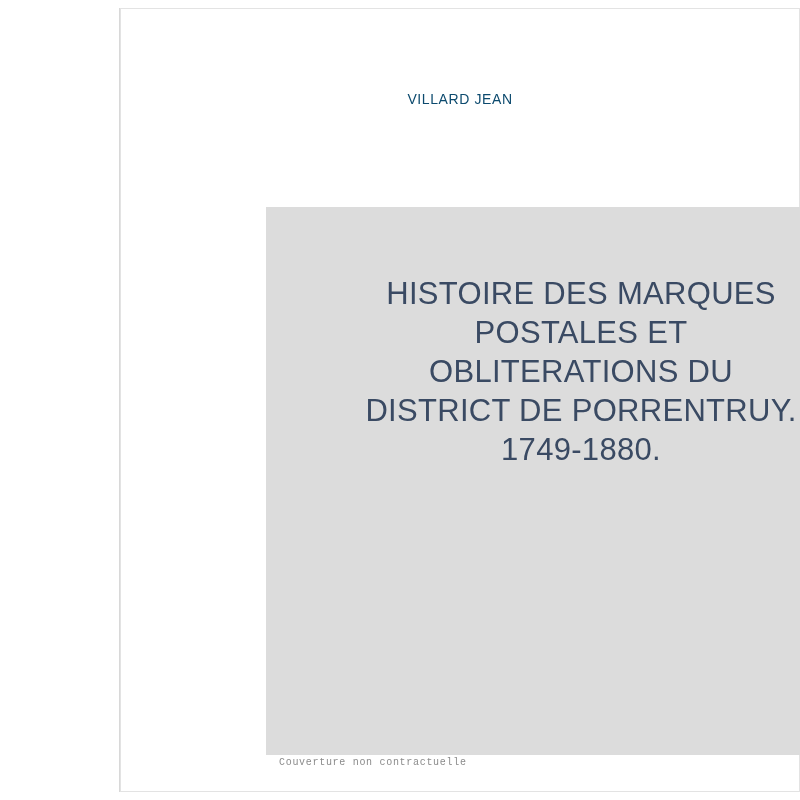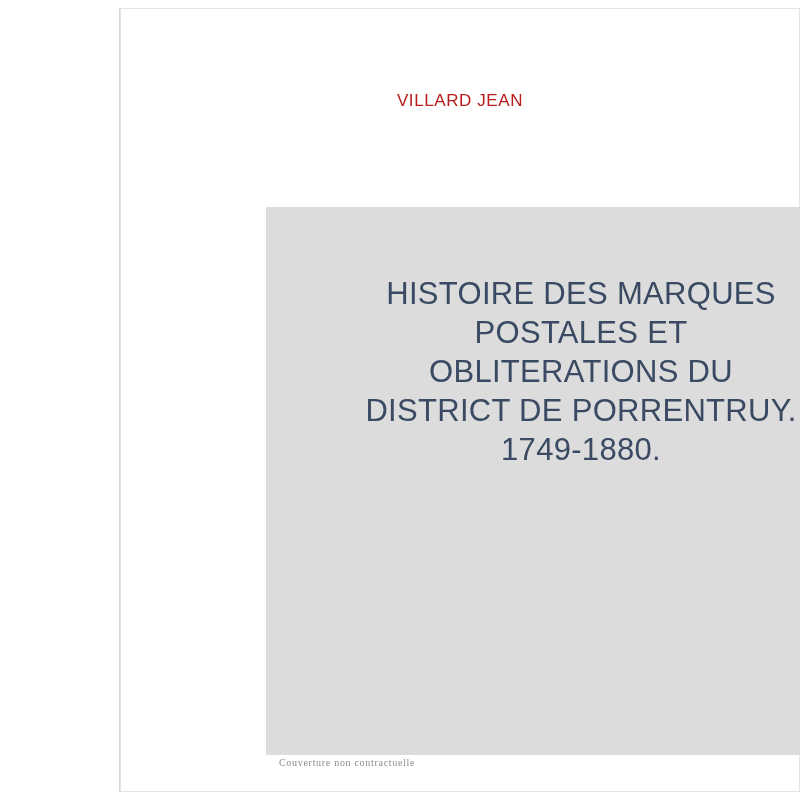--- a/index.html
+++ b/index.html
@@ -40,23 +40,23 @@
     height: 784px;
     background: #d8d8d8;
   }
 
   .author {
     position: absolute;
     left: 0;
     right: 0;
     top: 82px;
     text-align: center;
-    font-size: 17px;
+    font-size: 14px;
     letter-spacing: 0.6px;
-    color: #b91c1c;
+    color: #0c4a6e;
     font-family: "Liberation Sans", sans-serif;
   }
 
   .title-panel {
     position: absolute;
     left: 145px;
     top: 198px;
     width: 630px;
     height: 548px;
     background: #dcdcdc;
@@ -80,21 +80,21 @@
     white-space: nowrap;
   }
 
   .disclaimer {
     position: absolute;
     left: 158px;
     top: 748px;
     font-size: 10px;
     color: #8b8b8b;
     letter-spacing: 0.7px;
-    font-family: Liberation Serif, serif;
+    font-family: Liberation Mono, monospace;
   }
 </style>
 </head>
 <body>
 
 <div class="page">
 
   <div class="spine"></div>
 
   <div class="cover">

